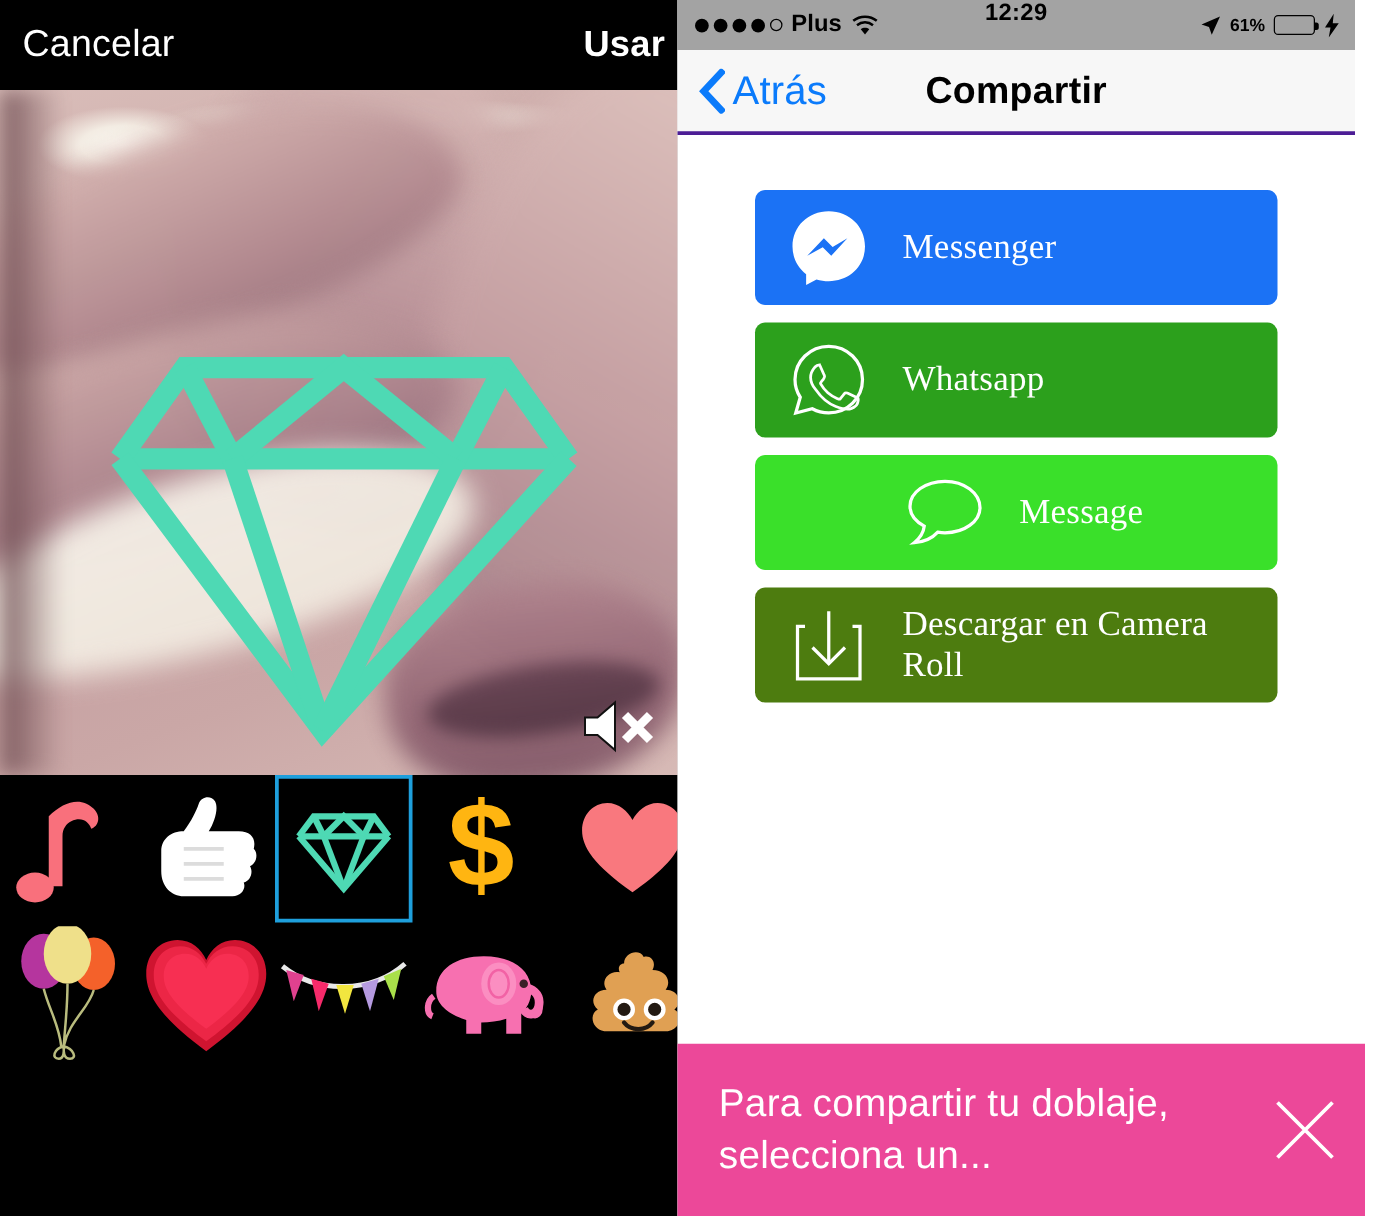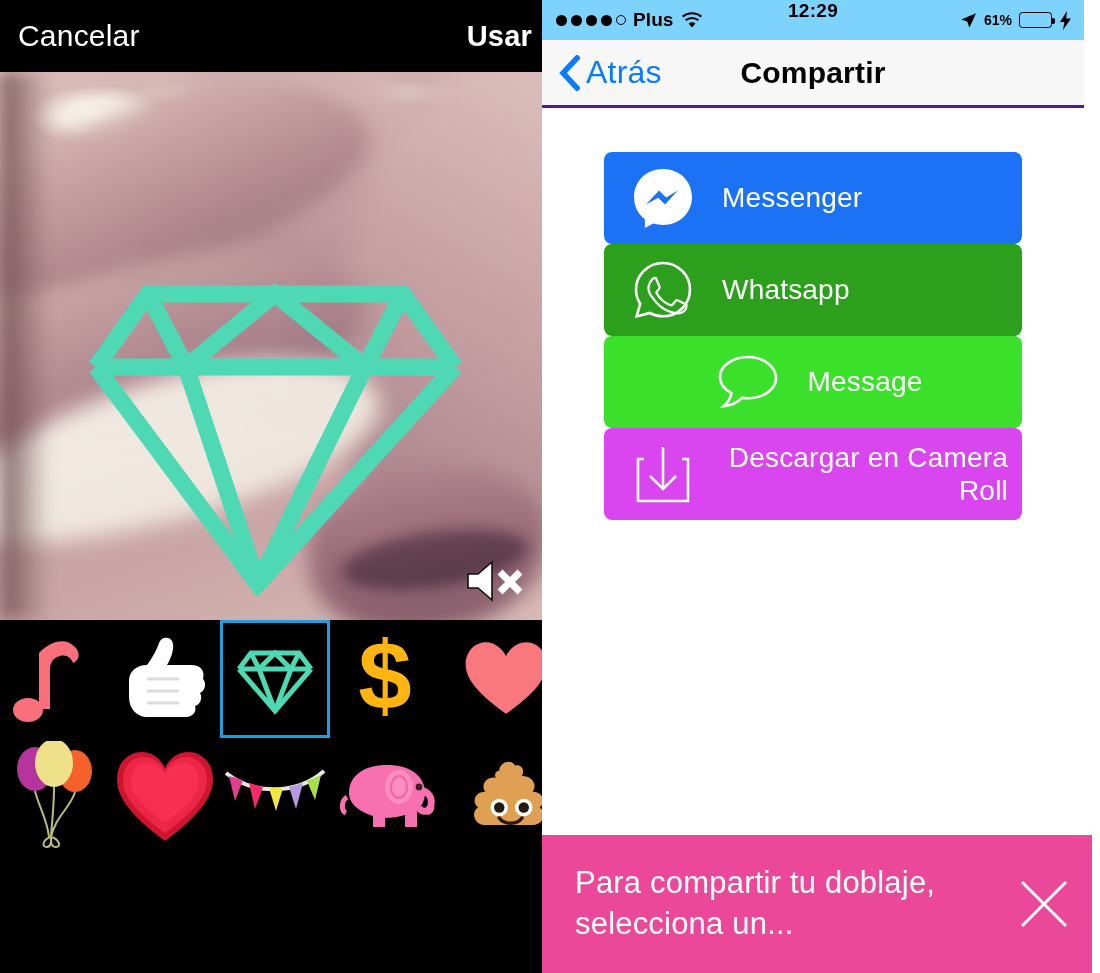--- a/index.html
+++ b/index.html
@@ -85,21 +85,21 @@
   
   .tray{position:absolute;left:0;top:620px;width:550px;height:353px;background:#000;}
   .tray-grid{display:grid;grid-template-columns:repeat(5,110px);grid-template-rows:118px 118px;}
   .sticker{position:relative;width:110px;height:118px;display:flex;align-items:center;justify-content:center;box-sizing:border-box;}
   .sticker.selected{border:3px solid #1e9fdc;}
 
   
   .right{position:relative;width:550px;height:973px;background:#fff;}
 
   .statusbar{
-    position:relative;height:40px;background:#7dd3fc;
+    position:relative;height:40px;background:#a3a3a3;
     display:flex;align-items:center;padding:0 14px;box-sizing:border-box;
     font-size:19px;color:#000;font-weight:600;
   }
   .sb-left{display:flex;align-items:center;gap:7px;position:absolute;left:14px;top:0;height:40px;}
   .dots{display:flex;align-items:center;gap:4px;}
   .dot{width:11px;height:11px;border-radius:50%;background:#000;}
   .dot.empty{background:transparent;border:1.6px solid #000;width:8px;height:8px;}
   .carrier{font-size:19px;font-weight:600;letter-spacing:.1px;}
   .sb-center{position:absolute;left:0;right:0;top:0;height:40px;display:flex;justify-content:center;}
   .clock{font-size:19px;font-weight:700;letter-spacing:.3px;}
@@ -113,21 +113,21 @@
     position:relative;height:65px;background:#f7f7f7;border-bottom:3px solid #4c1d95;
     display:flex;align-items:center;
   }
   .nav-back{display:flex;align-items:center;gap:6px;padding-left:16px;cursor:pointer;}
   .nav-back-label{color:#0b7bfb;font-size:32px;font-weight:400;letter-spacing:.2px;}
   .nav-title{
     position:absolute;left:0;right:0;text-align:center;
     font-size:30px;font-weight:700;color:#000;letter-spacing:.2px;pointer-events:none;
   }
 
-  .share-list{padding:44px 62px 0 62px;display:flex;flex-direction:column;}
+  .share-list{padding:44px 62px 0 62px;display:flex;flex-direction:column;gap:14px;font-family:Liberation Serif, serif;}
   .share-btn{
     position:relative;height:92px;border-radius:8px;display:flex;align-items:center;
     cursor:pointer;overflow:hidden;
   }
   .share-btn .ico{width:118px;min-width:118px;display:flex;align-items:center;justify-content:center;}
   .share-btn .lbl{
     color:#fff;font-size:28px;font-weight:400;line-height:1.18;letter-spacing:.2px;
     padding-right:14px;
   }
 
@@ -371,21 +371,21 @@
         <span class="ico">
           <svg width="62" height="60" viewBox="0 0 62 60">
             <path d="M31,5 C15.6,5 3,13.9 3,24.9 C3,31.4 7.5,37.2 14.4,40.9 C13.9,45.6 11.2,50.3 6.4,54.2
                      C14.2,53.5 21,50.4 25.2,45.7 C27.1,46 29,46.2 31,46.2 C46.4,46.2 59,37.2 59,26.2
                      C59,14.4 46.4,5 31,5 Z" fill="none" stroke="#fff" stroke-width="2.6"></path>
           </svg>
         </span>
         <span class="lbl">Message</span>
       </div>
 
-      <div class="share-btn" style="background:#d946ef;text-align:right;">
+      <div class="share-btn" style="background:#4d7c0f;">
         <span class="ico">
           <svg width="56" height="62" viewBox="0 0 56 62">
             <path d="M9,16 L3,16 L3,58 L53,58 L53,16 L47,16" fill="none" stroke="#fff" stroke-width="2.6"></path>
             <path d="M28,4 L28,46" stroke="#fff" stroke-width="2.6" fill="none"></path>
             <path d="M15,33 L28,46 L41,33" stroke="#fff" stroke-width="2.6" fill="none"></path>
           </svg>
         </span>
         <span class="lbl">Descargar en Camera Roll</span>
       </div>
 

